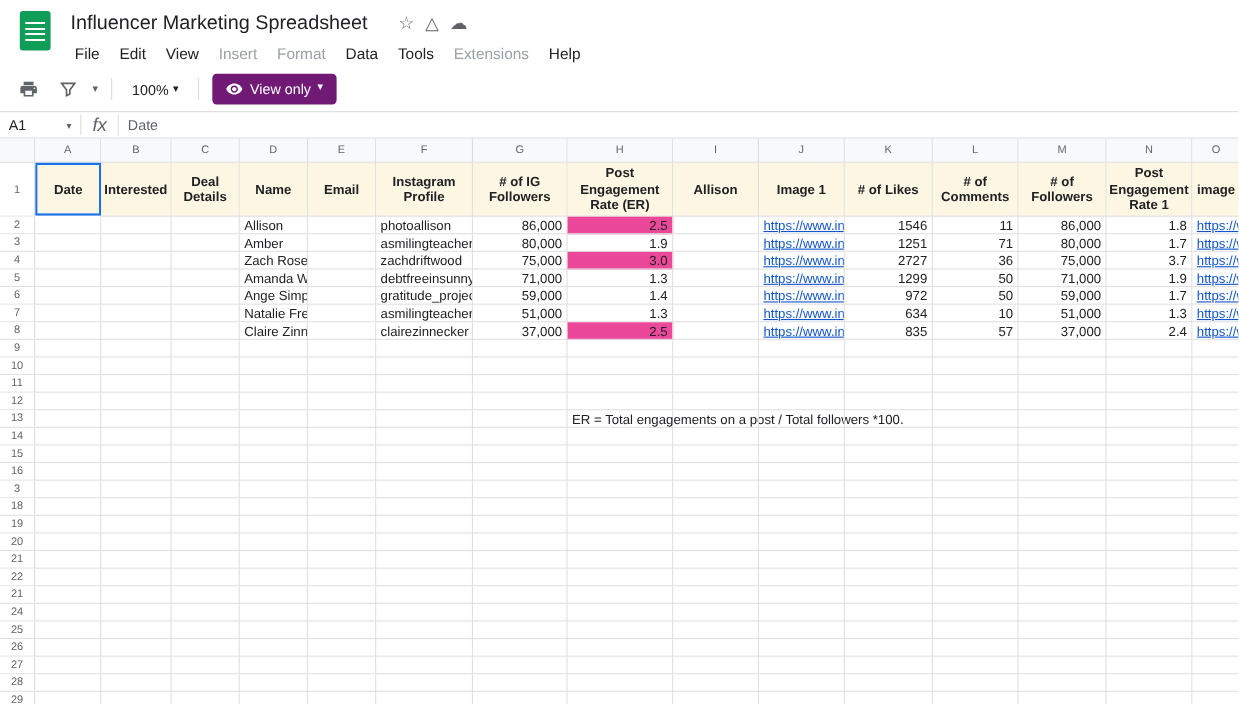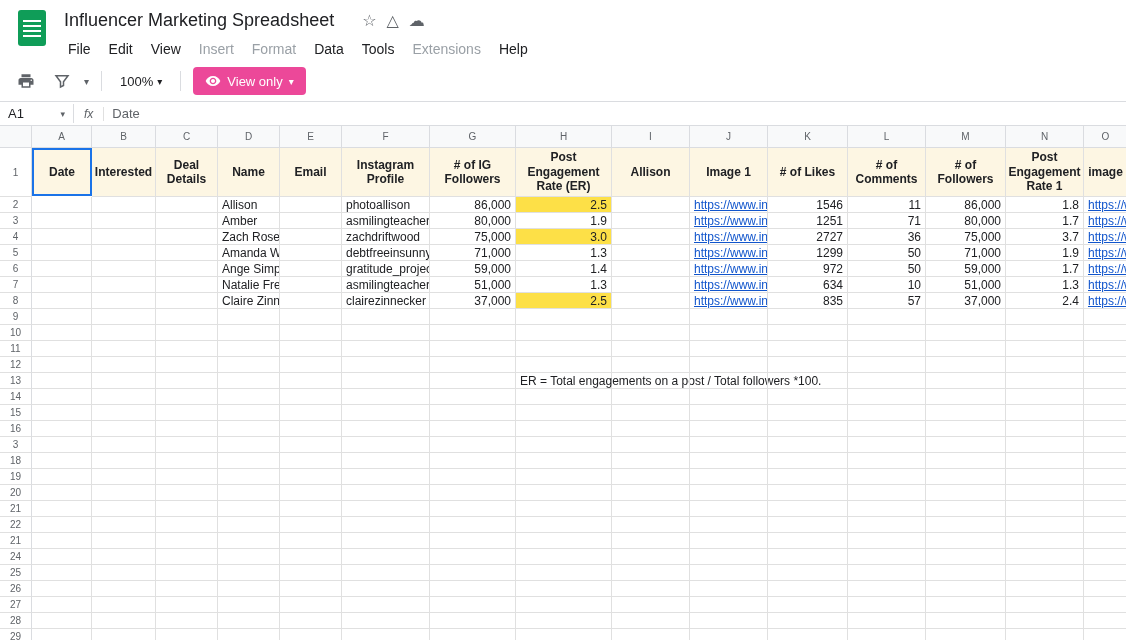--- a/index.html
+++ b/index.html
@@ -17,44 +17,44 @@
 .title-icons span { cursor: pointer; font-size: 16px; }
 
 .menu-bar { display: flex; gap: 2px; margin-top: 4px; }
 .menu-item { padding: 4px 8px; font-size: 14px; color: #202124; cursor: pointer; border-radius: 4px; }
 .menu-item.disabled { color: #9aa0a6; }
 
 .toolbar { display: flex; align-items: center; padding: 6px 12px; border-bottom: 1px solid #dadce0; gap: 8px; }
 .tool-btn { width: 28px; height: 28px; display: flex; align-items: center; justify-content: center; cursor: pointer; color: #5f6368; border-radius: 4px; }
 .tool-sep { width: 1px; height: 20px; background: #dadce0; margin: 0 4px; }
 .zoom { font-size: 13px; color: #202124; padding: 4px 6px; display: flex; align-items: center; gap: 4px; cursor: pointer; }
-.view-only-btn { background: #ec4899; color: #fff; padding: 6px 12px; border-radius: 4px; font-size: 13px; display: flex; align-items: center; gap: 6px; cursor: pointer; }
+.view-only-btn { background: #701a75; color: #fff; padding: 6px 12px; border-radius: 4px; font-size: 13px; display: flex; gap: 6px; cursor: pointer; }
 
 .formula-bar { display: flex; align-items: center; border-bottom: 1px solid #dadce0; height: 24px; }
 .name-box { width: 74px; padding: 2px 8px; border-right: 1px solid #dadce0; font-size: 13px; display: flex; align-items: center; justify-content: space-between; gap: 10px; }
-.fx { padding: 0 10px; color: #5f6368; font-style: italic; font-size: 12px; border-right: 1px solid #e0e0e0; }
+.fx { padding: 0 10px; color: #5f6368; font-style: italic; font-size: 17px; border-right: 1px solid #e0e0e0; }
 .formula-input { flex: 1; padding: 2px 8px; font-size: 13px; color: #5f6368; }
 
 .grid { display: flex; }
 .row-headers { display: flex; flex-direction: column; }
 .corner { width: 32px; height: 22px; background: #f8f9fa; border-right: 1px solid #dadce0; border-bottom: 1px solid #dadce0; }
 .row-header { width: 32px; height: 16px; background: #fff; border-right: 1px solid #dadce0; border-bottom: 1px solid #e0e0e0; font-size: 10px; color: #5f6368; display: flex; align-items: center; justify-content: center; }
 .row-header.h1 { height: 49px; }
 
 .sheet-body { flex: 1; overflow: hidden; }
 .col-headers { display: flex; }
 .col-header { height: 22px; background: #f8f9fa; border-right: 1px solid #dadce0; border-bottom: 1px solid #dadce0; font-size: 10px; color: #5f6368; display: flex; align-items: center; justify-content: center; flex-shrink: 0; }
 
 .data-rows { }
 .data-row { display: flex; }
 .cell { height: 16px; border-right: 1px solid #e0e0e0; border-bottom: 1px solid #e0e0e0; padding: 0 4px; font-size: 12px; display: flex; align-items: center; overflow: hidden; white-space: nowrap; flex-shrink: 0; }
 .cell.header-cell { height: 49px; background: #fdf6e3; font-weight: bold; text-align: center; justify-content: center; white-space: normal; line-height: 1.2; }
 .cell.right { justify-content: flex-end; }
 .cell.link { color: #1155cc; text-decoration: underline; }
-.cell.hl { background: #fde047; }
+.cell.hl { background: #ec4899; }
 .cell.selected { border: 2px solid #1a73e8; height: 48px; }
 
 .cA { width: 60px; } .cB { width: 64px; } .cC { width: 62px; } .cD { width: 62px; }
 .cE { width: 62px; } .cF { width: 88px; } .cG { width: 86px; } .cH { width: 96px; }
 .cI { width: 78px; } .cJ { width: 78px; } .cK { width: 80px; } .cL { width: 78px; }
 .cM { width: 80px; } .cN { width: 78px; } .cO { width: 44px; }
 </style>
 </head>
 <body>
 

